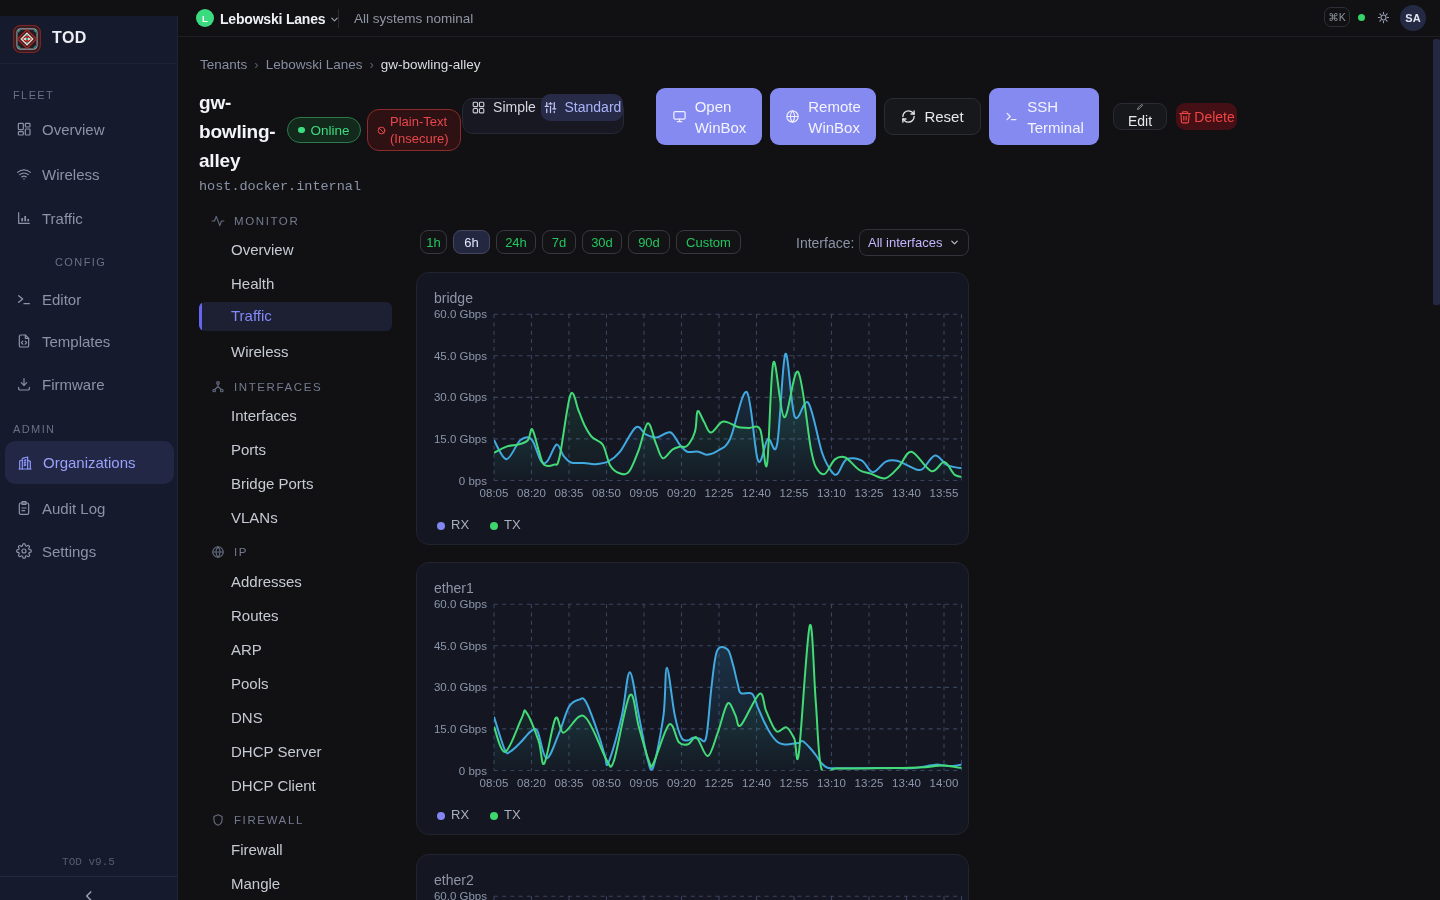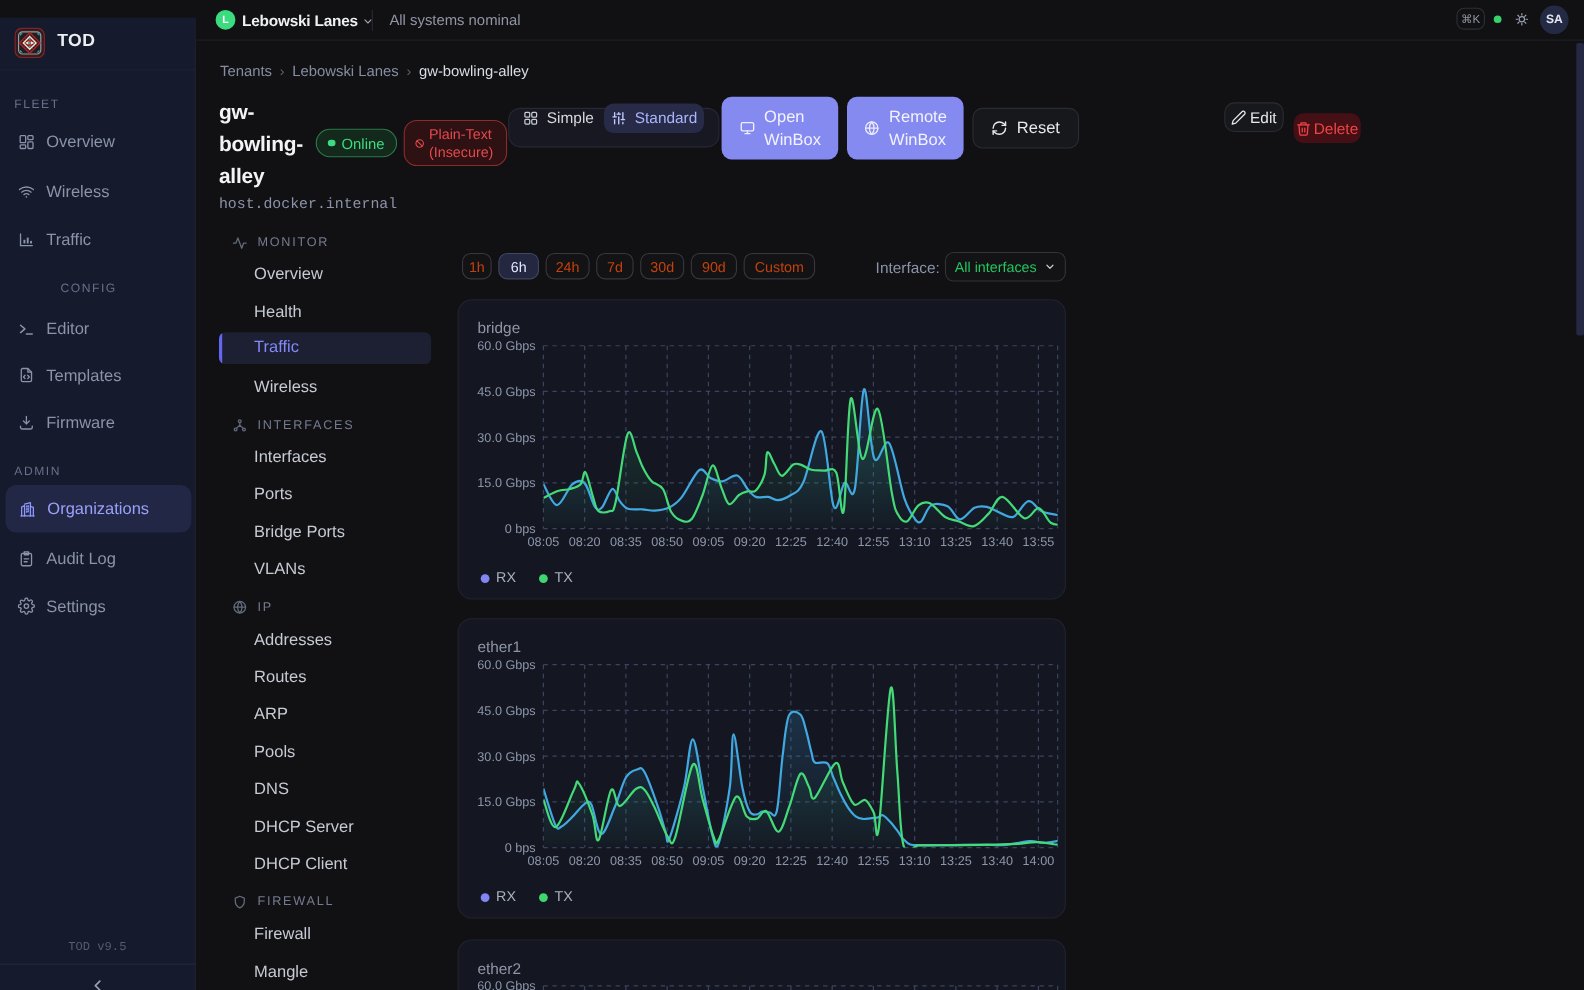--- a/index.html
+++ b/index.html
@@ -24,42 +24,42 @@
   .crumb .sep { color:#596070; font-size:13px; }
   .crumb .cur { color:#d9dce2; }
 
   h1.devname { position:absolute; left:199px; top:88px; width:145px; font-size:19px; line-height:29px; font-weight:700; color:#f3f4f7; letter-spacing:-0.2px; }
   .hostline { position:absolute; left:199px; top:179px; font-family:"Liberation Mono", monospace; font-size:13.5px; color:#8b93a8; }
 
   .pill-online { position:absolute; left:287px; top:117px; height:26px; border-radius:13px; border:1px solid #2c7a4b; background:#12291b; color:#3fd97f; font-size:13.5px; display:flex; align-items:center; gap:6px; padding:0 10px; }
   .pill-online .dot { width:6.5px; height:6.5px; border-radius:50%; background:#3ddc82; }
   .pill-insec { position:absolute; left:367px; top:109px; width:94px; height:42px; border-radius:12px; border:1px solid #8c2b2b; background:#2e1113; color:#e5484d; font-size:13px; line-height:17px; display:flex; align-items:center; gap:4px; padding:0 6px 0 9px; }
 
-  .toggle { position:absolute; left:462px; top:98px; width:192px; height:36px; border-radius:11px; background:#171821; border:1px solid #262835; display:flex; align-items:center; padding:0 0 18px 3px; gap:0; }
+  .toggle { position:absolute; left:462px; top:98px; width:162px; height:36px; border-radius:11px; background:#171821; border:1px solid #262835; display:flex; align-items:center; padding:0 0 18px 3px; gap:0; }
   .tg-seg { height:27px; border-radius:9px; display:flex; align-items:center; justify-content:center; gap:7px; font-size:14px; color:#d6d8de; }
   .tg-sel { background:#272b47; color:#aab4fb; }
 
   .btn { position:absolute; display:flex; align-items:center; justify-content:center; gap:8px; border-radius:9px; font-size:15px; }
   .btn-purple { background:#858af0; color:#f3f3ff; width:106px; height:57px; top:88px; line-height:21px; }
   .btn-dark { background:#17181c; border:1px solid #2b2c33; color:#e7e8ec; }
   .btn-del { background:#451015; color:#ef4444; font-size:14px; }
 
   
   .nav2-label { position:absolute; font-size:11.5px; font-weight:400; letter-spacing:1.6px; color:#747b90; display:flex; align-items:center; gap:9px; left:211px; }
   .nav2-label svg { width:14px; height:14px; }
   .nav2-item { position:absolute; left:231px; font-size:15px; color:#c6cad3; }
   .nav2-sel { position:absolute; left:199px; top:302px; width:193px; height:29px; background:#1d2032; border-radius:6px; overflow:hidden; }
   .nav2-sel .bar { position:absolute; left:0; top:0; width:3px; height:29px; background:#6366f1; }
   .nav2-sel .txt { position:absolute; left:32px; top:5px; font-size:15px; color:#8289f8; }
 
   
-  .tpill { position:absolute; top:230px; height:24px; border-radius:8px; border:1px solid #37383f; color:#c2410c; font-size:13px; display:flex; align-items:center; justify-content:center; background:#131316; }
+  .tpill { position:absolute; top:230px; height:24px; border-radius:8px; border:1px solid #37383f; color:#22c55e; font-size:13px; display:flex; align-items:center; justify-content:center; background:#131316; }
   .tpill-sel { background:#23273f; border-color:#42465f; color:#e3e7fd; }
   .iface-label { position:absolute; left:796px; top:235px; font-size:14px; color:#8b93a8; }
-  .iface-sel { position:absolute; left:859px; top:229px; width:110px; height:27px; border:1px solid #32333b; border-radius:8px; background:#131316; color:#22c55e; font-size:13px; display:flex; align-items:center; padding:0 8px; justify-content:space-between; }
+  .iface-sel { position:absolute; left:859px; top:229px; width:110px; height:27px; border:1px solid #32333b; border-radius:8px; background:#131316; color:#c4b5fd; font-size:13px; display:flex; align-items:center; padding:0 8px; justify-content:space-between; }
 
   
   .card { position:absolute; left:416px; width:553px; height:273px; background:#141722; border:1px solid #20242f; border-radius:13px; }
   .card .ctitle { position:absolute; left:17px; top:17px; font-size:14px; color:#8f95a7; }
   .legend { position:absolute; left:20px; top:244px; display:flex; gap:21px; font-size:13px; color:#a9b0bf; align-items:center; }
   .legend .ld { width:8px; height:8px; border-radius:50%; display:inline-block; margin-right:6px; vertical-align:-0.5px; }
 
   
   #vscroll { position:absolute; right:0; top:39px; width:7px; height:266px; background:#242843; border-radius:2px; }
   .kbd { position:absolute; left:1324px; top:7px; width:26px; height:20px; border:1px solid #2e2f36; border-radius:7px; color:#8f95a1; font-size:10.5px; display:flex; align-items:center; justify-content:center; }
@@ -249,21 +249,28 @@
     </div>
   <div class="btn btn-dark" style="left:884px; top:98px; width:97px; height:37px;">
       <svg width="15" height="15" viewBox="0 0 24 24" fill="none" stroke="#e7e8ec" stroke-width="2.1" stroke-linecap="round" stroke-linejoin="round">
         <path d="M3 12a9 9 0 0 1 9-9 9.75 9.75 0 0 1 6.74 2.74L21 8"></path>
         <path d="M21 3v5h-5"></path>
         <path d="M21 12a9 9 0 0 1-9 9 9.75 9.75 0 0 1-6.74-2.74L3 16"></path>
         <path d="M8 16H3v5"></path>
       </svg>
       <span>Reset</span>
     </div>
-  <div class="btn btn-dark" style="left:1113px; top:93px; width:54px; height:27px; font-size:14px; gap:3px;">
+  <div class="btn btn-purple" style="left:989px; width:110px;">
+      <svg width="15" height="15" viewBox="0 0 24 24" fill="none" stroke="#eef" stroke-width="2.1" stroke-linecap="round" stroke-linejoin="round">
+        <path d="M5 7l5 5-5 5"></path>
+        <path d="M12 17h7"></path>
+      </svg>
+      <span>SSH<br>Terminal</span>
+    </div>
+  <div class="btn btn-dark" style="left:1113px; top:103px; width:54px; height:27px; font-size:14px; gap:3px;flex-direction:column;">
       <svg width="14" height="14" viewBox="0 0 24 24" fill="none" stroke="#e7e8ec" stroke-width="2" stroke-linecap="round" stroke-linejoin="round">
         <path d="M17 3a2.85 2.85 0 1 1 4 4L7.5 20.5 2 22l1.5-5.5z"></path>
       </svg>
       <span>Edit</span>
     </div>
   <div class="btn btn-del" style="left:1176px; top:103px; width:61px; height:27px; gap:2px;">
       <svg width="14" height="14" viewBox="0 0 24 24" fill="none" stroke="#ef4444" stroke-width="2" stroke-linecap="round" stroke-linejoin="round">
         <path d="M3 6h18"></path>
         <path d="M8 6V4a1 1 0 0 1 1-1h6a1 1 0 0 1 1 1v2"></path>
         <path d="M19 6l-1 14a2 2 0 0 1-2 2H8a2 2 0 0 1-2-2L5 6"></path>

